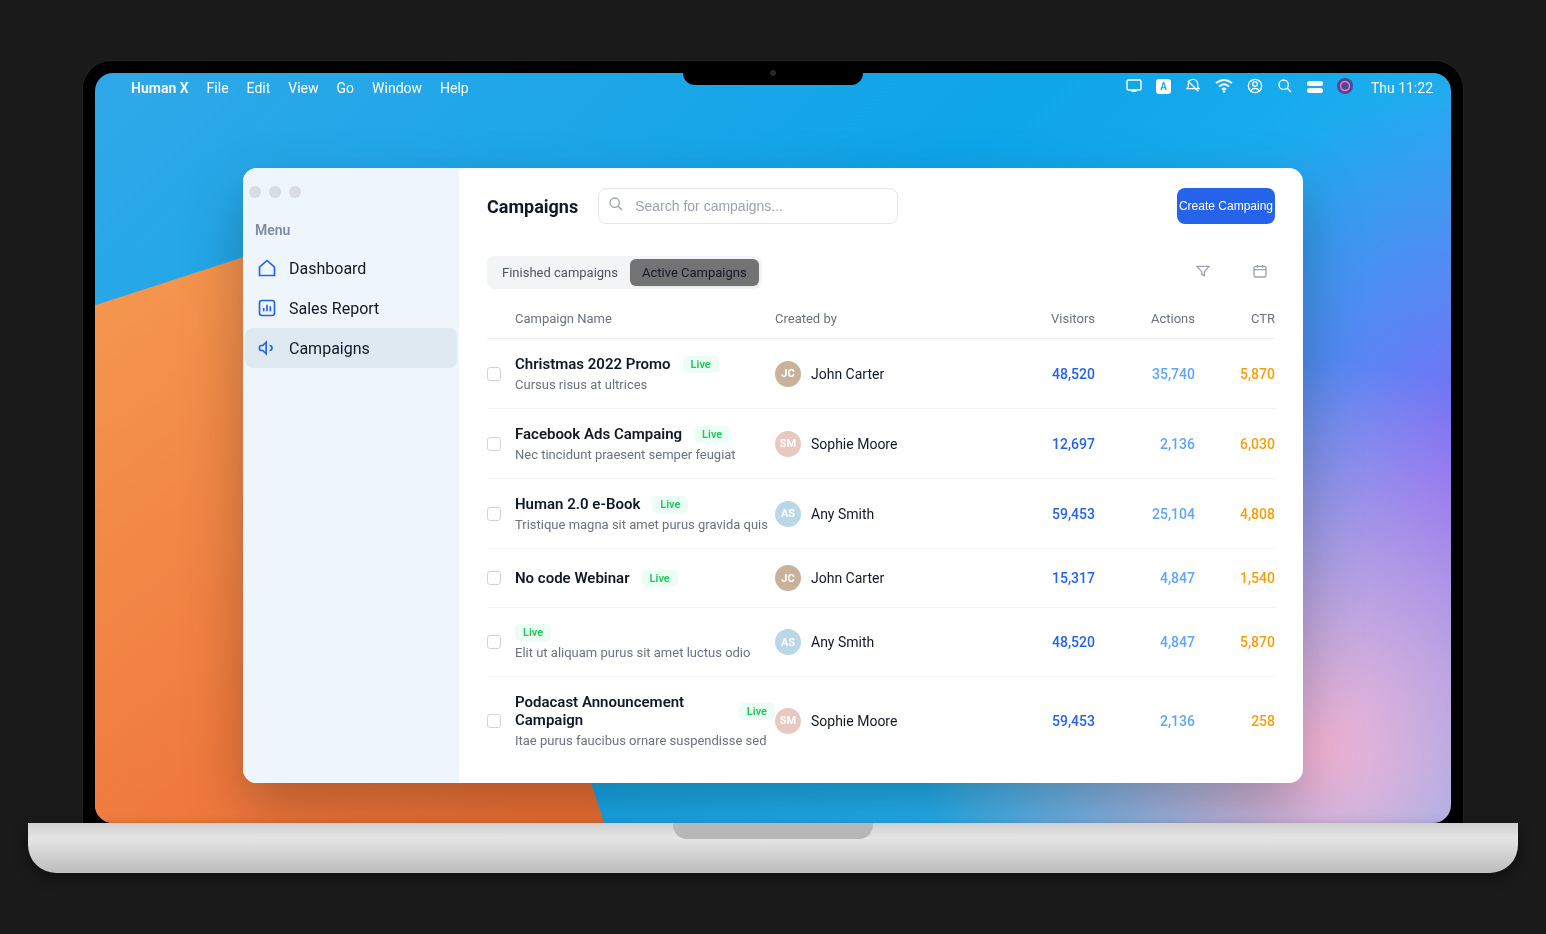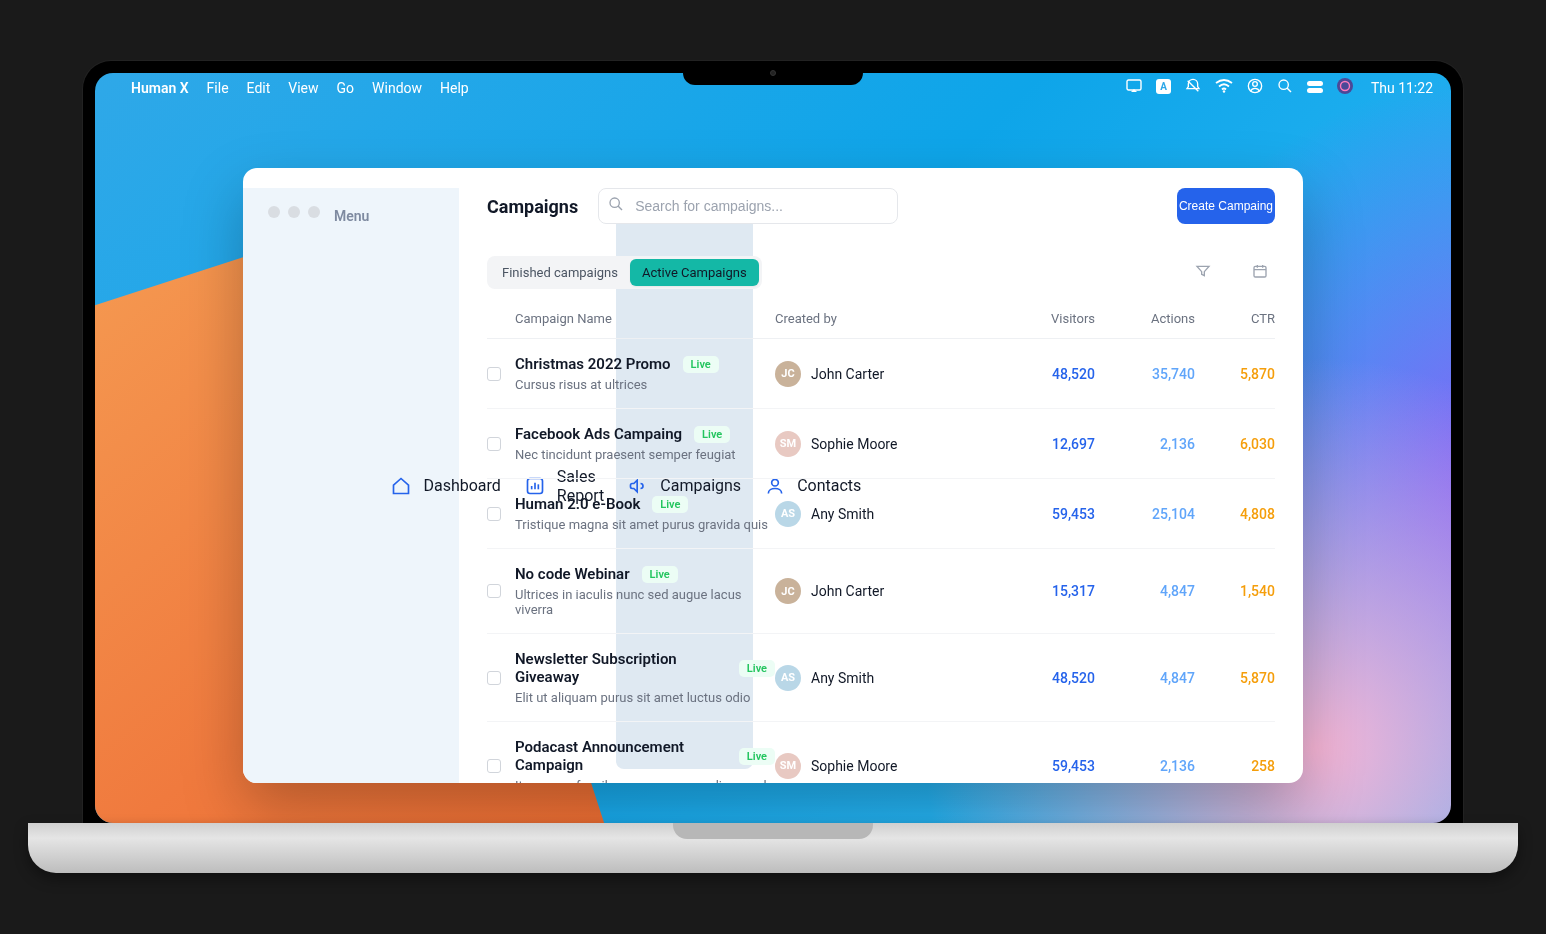--- a/index.html
+++ b/index.html
@@ -113,23 +113,22 @@
       display: flex;
       overflow: hidden;
       z-index: 3;
     }
 
     
     .sidebar {
       width: 216px;
       background: #eef5fb;
       display: flex;
-      flex-direction: row;
-      padding: 14px 21px;
-      margin-top: 20px;
+      flex-direction: column;
+      padding: 14px 2px;
     }
     .traffic-lights {
       display: flex; gap: 8px; padding: 4px 4px 18px 4px;
     }
     .traffic-lights div {
       width: 12px; height: 12px; border-radius: 50%;
       background: #d9dde2;
     }
     .sidebar-label {
       color: #7e8aa0;
@@ -216,21 +215,21 @@
       padding: 3px;
     }
     .seg-tab {
       padding: 6px 12px;
       font-size: 13px;
       color: #4b5563;
       border-radius: 6px;
       cursor: pointer;
     }
     .seg-tab.active {
-      background: #14b8a6;
+      background: #737373;
       color: #111827;
       box-shadow: 0 1px 2px rgba(0,0,0,0.06);
     }
     .icon-btn {
       width: 30px; height: 30px;
       display: inline-flex; align-items: center; justify-content: center;
       color: #9ca3af; cursor: pointer;
       border-radius: 6px;
     }
 
@@ -405,29 +404,20 @@
           <div class="nav-item active">
             <span class="nav-icon">
               <svg width="20" height="20" viewBox="0 0 24 24" fill="none" stroke="currentColor" stroke-width="2">
                   <path d="M3 11v2a2 2 0 0 0 2 2h2l4 4V5L7 9H5a2 2 0 0 0-2 2z"></path>
                   <path d="M15 9a3 3 0 0 1 0 6"></path>
                 </svg>
             </span>
             <span>Campaigns</span>
           </div>
 
-          <div class="nav-item">
-            <span class="nav-icon">
-              <svg width="20" height="20" viewBox="0 0 24 24" fill="none" stroke="currentColor" stroke-width="2">
-                  <circle cx="12" cy="8" r="4"></circle>
-                  <path d="M4 21c0-4 4-6 8-6s8 2 8 6"></path>
-                </svg>
-            </span>
-            <span>Contacts</span>
-          </div>
         </aside>
 
         <main class="main">
           <div class="main-header">
             <div class="page-title">Campaigns</div>
             <div class="search-wrap">
               <span class="search-icon-wrap">
                 <svg width="16" height="16" viewBox="0 0 24 24" fill="none" stroke="currentColor" stroke-width="2">
                     <circle cx="10" cy="10" r="7"></circle>
                     <path d="M21 21l-6-6"></path>
@@ -533,37 +523,35 @@
   </div>
               <div class="trow">
     <div>
                   <div class="checkbox"></div>
                 </div>
     <div>
       <div class="campaign-title-row">
         <span class="campaign-title">No code Webinar</span>
         <span class="badge-live">Live</span>
       </div>
-      <div class="campaign-sub">Ultrices in iaculis nunc sed augue lacus viverra</div>
     </div>
     <div class="creator">
       <span class="avatar" style="background:#c9b29a">JC</span>
       <span>John Carter</span>
     </div>
     <div class="num visitors">15,317</div>
     <div class="num actions">4,847</div>
     <div class="num ctr">1,540</div>
   </div>
               <div class="trow">
     <div>
                   <div class="checkbox"></div>
                 </div>
     <div>
       <div class="campaign-title-row">
-        <span class="campaign-title">Newsletter Subscription Giveaway</span>
         <span class="badge-live">Live</span>
       </div>
       <div class="campaign-sub">Elit ut aliquam purus sit amet luctus odio</div>
     </div>
     <div class="creator">
       <span class="avatar" style="background:#b9d7e7">AS</span>
       <span>Any Smith</span>
     </div>
     <div class="num visitors">48,520</div>
     <div class="num actions">4,847</div>

